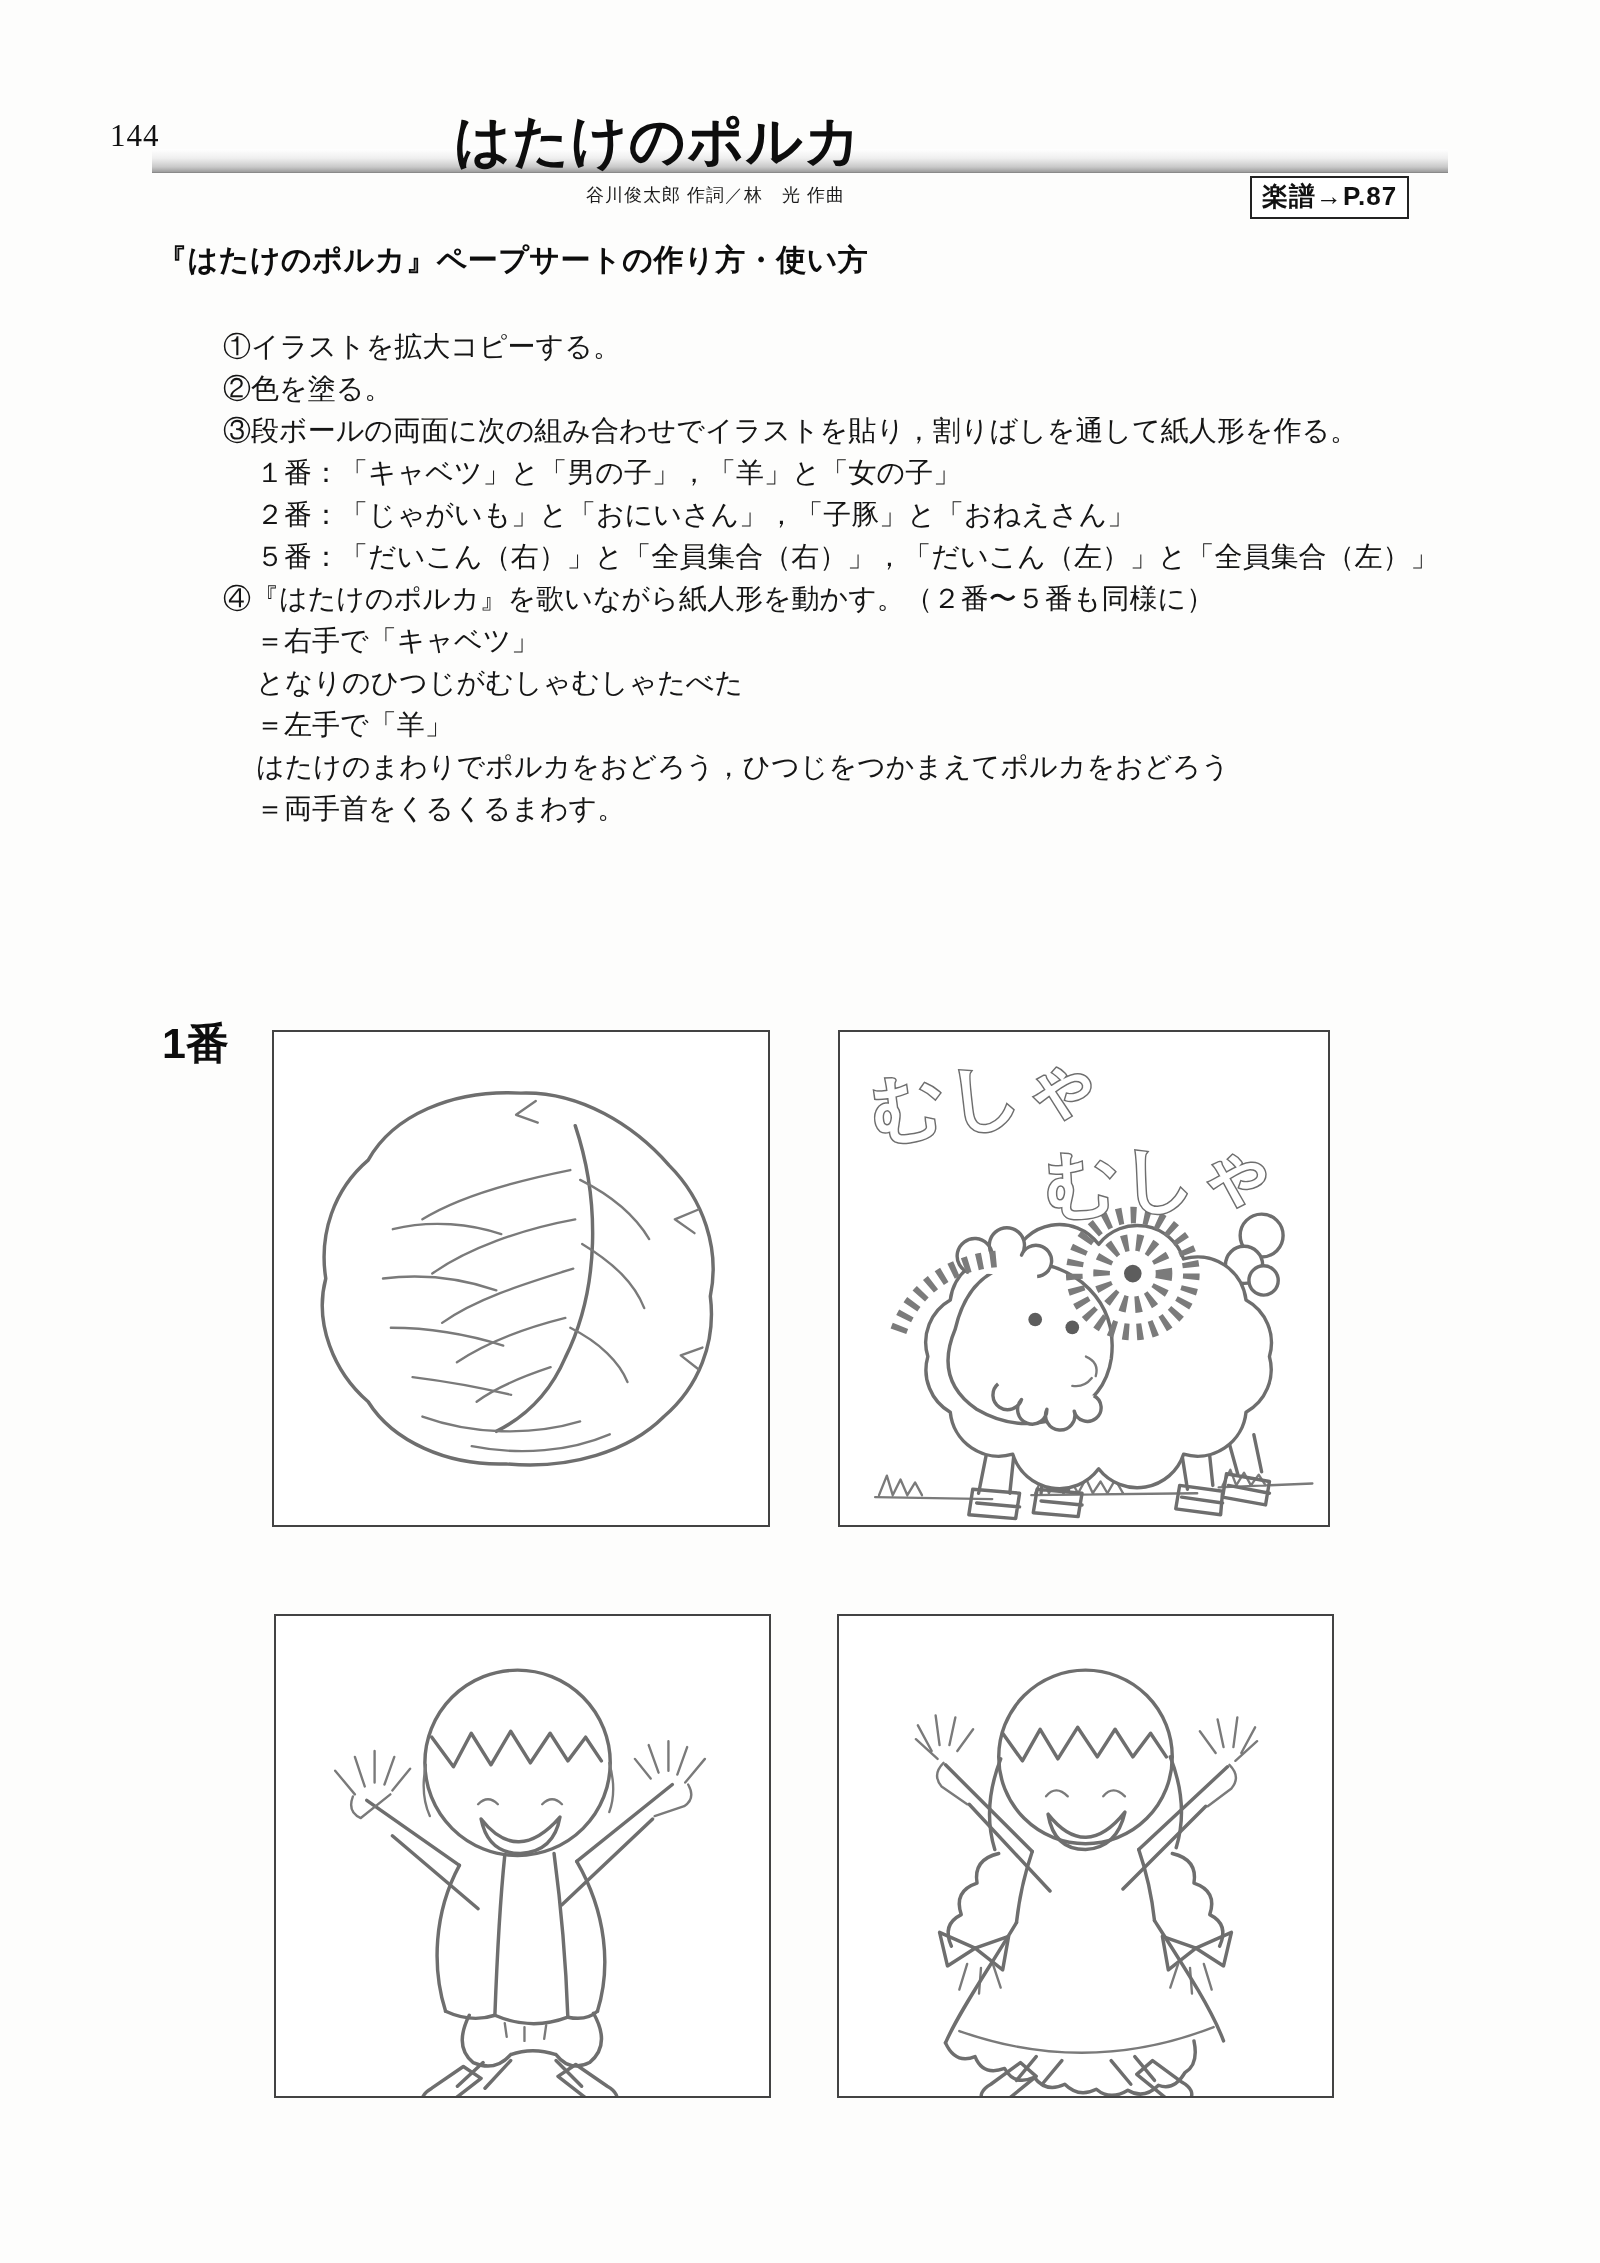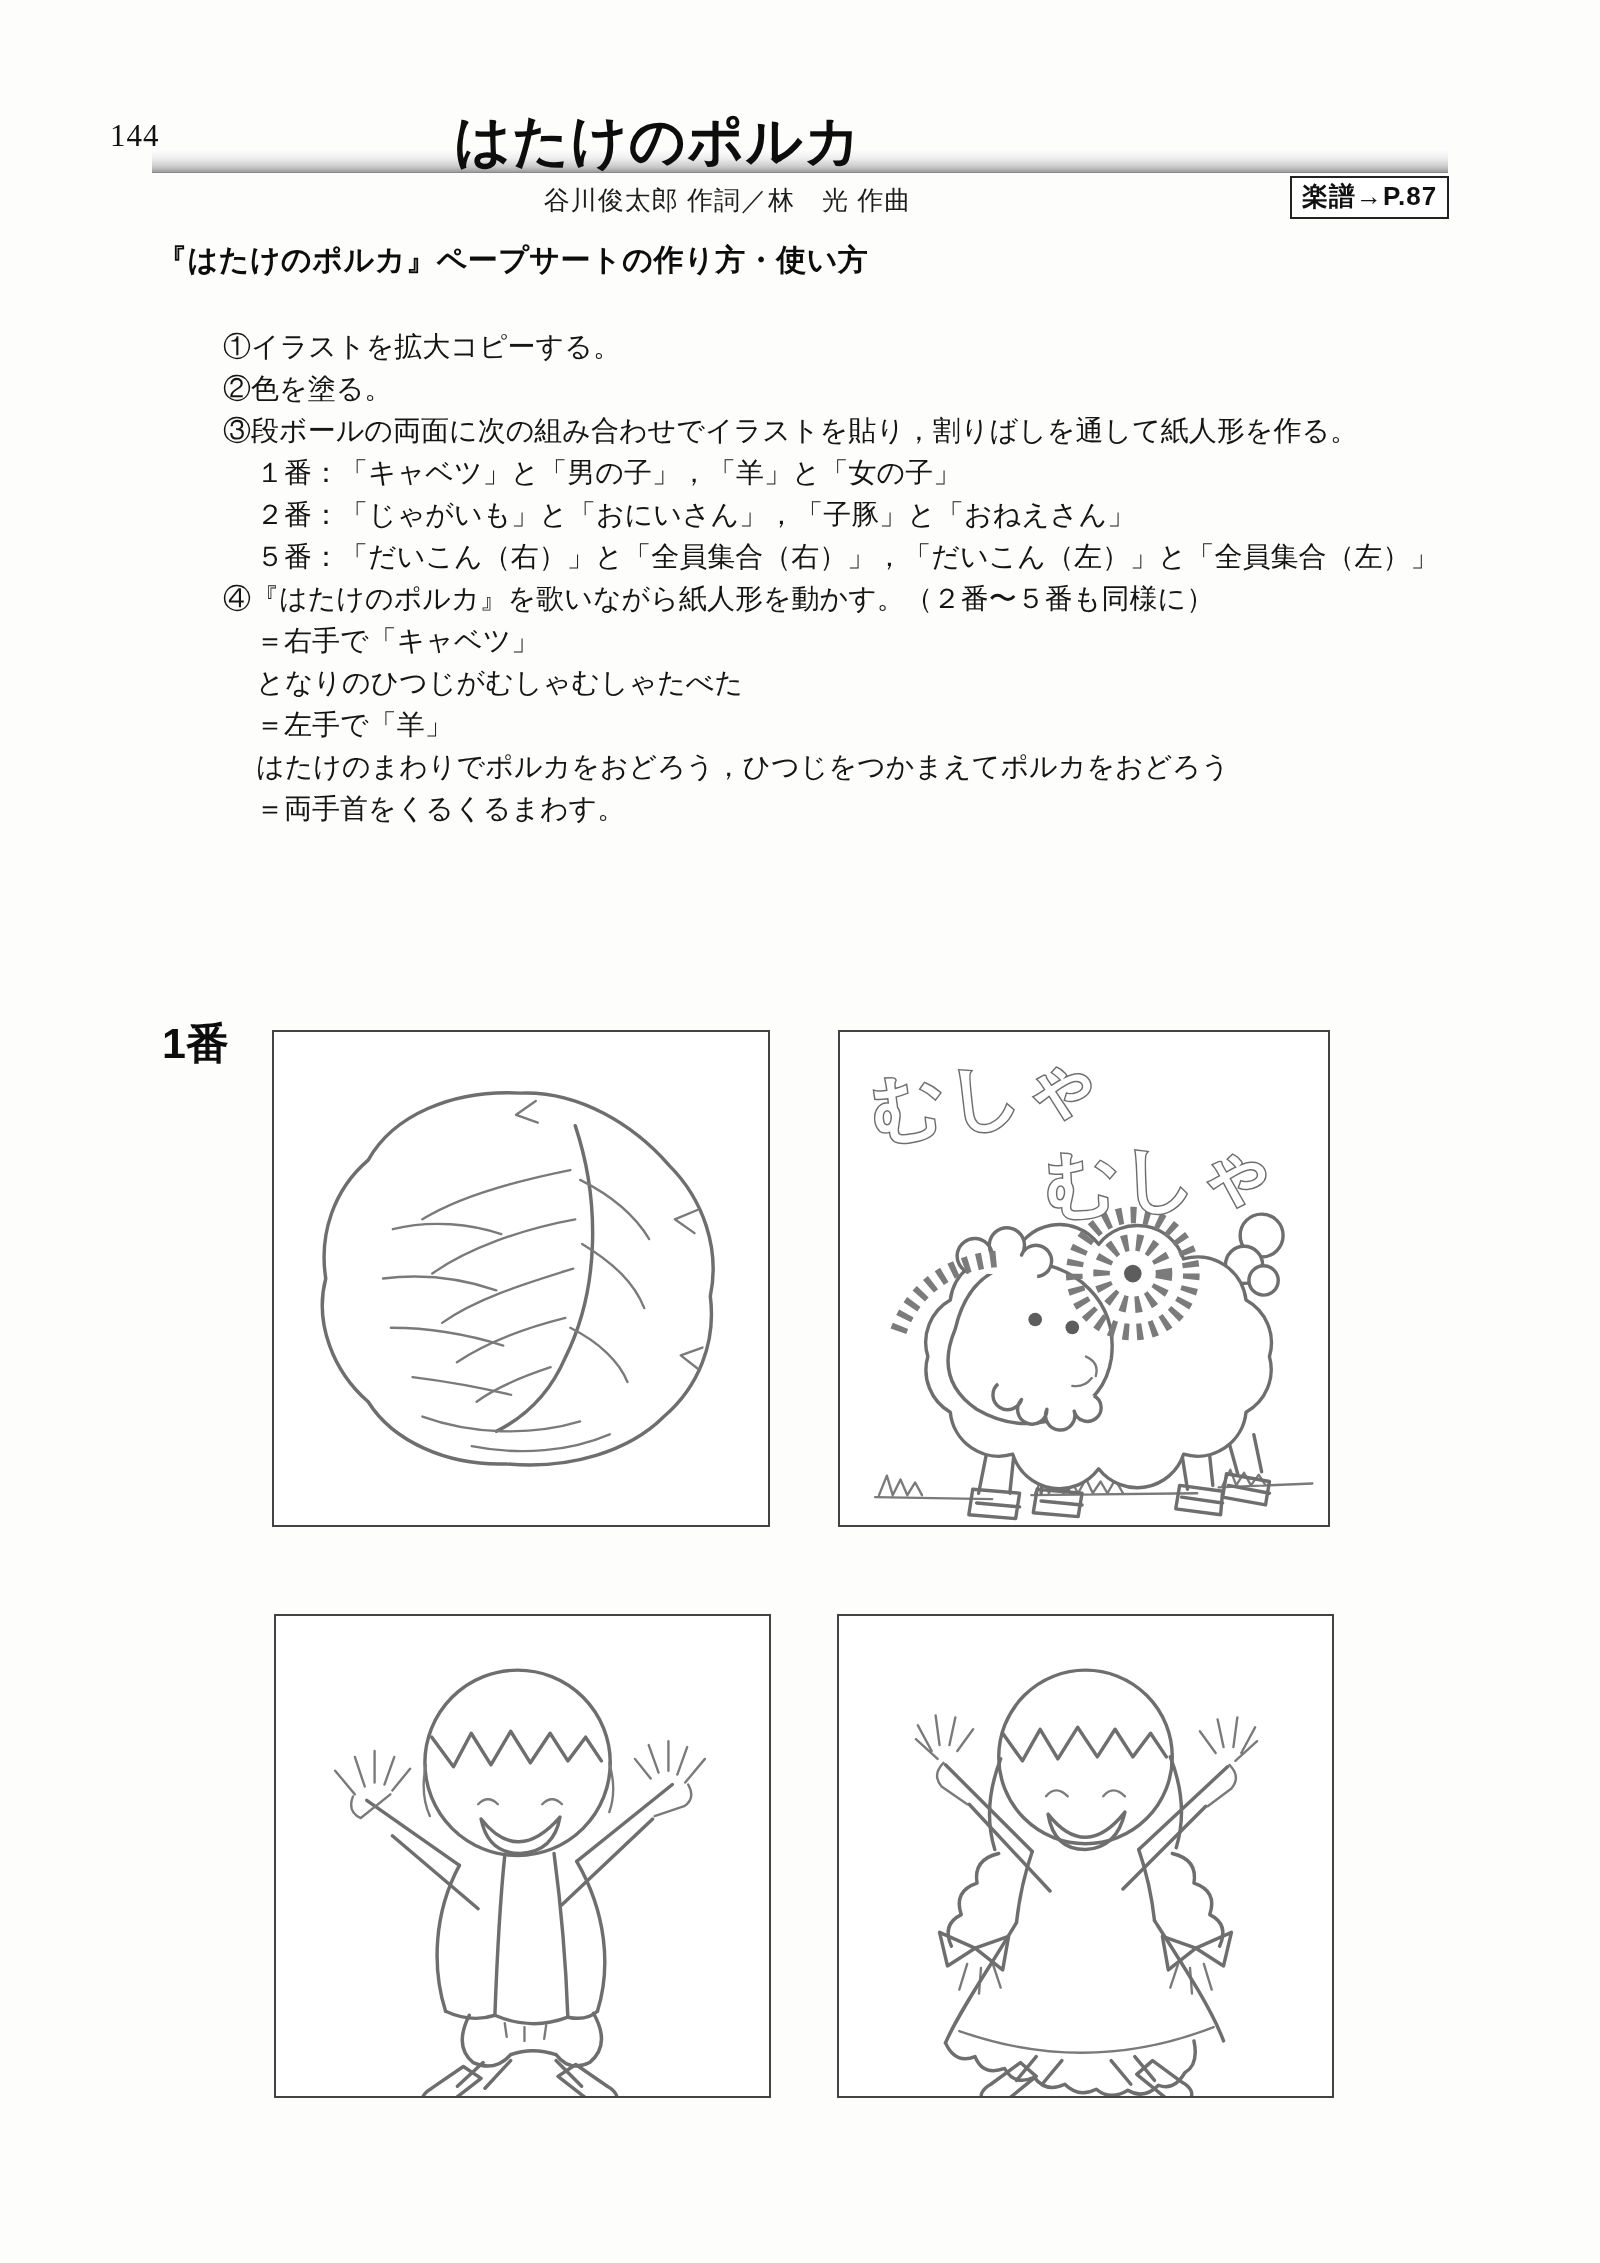--- a/index.html
+++ b/index.html
@@ -16,25 +16,25 @@
   #title-bar{
     left:152px;top:149px;width:1296px;height:23px;
     background:linear-gradient(to bottom,#ffffff 0%,#efefef 40%,#c9c9c9 78%,#9d9d9d 100%);
     border-bottom:1px solid #8a8a8a;
   }
   #page-title{
     left:0;top:112px;width:1316px;text-align:center;
     font-size:56px;font-weight:800;line-height:1.05;letter-spacing:1px;color:#0d0d0d;
   }
   #credits{
-    left:16px;top:183px;width:1423px;text-align:center;
-    font-size:26px;color:#1c1c1c;letter-spacing:1px;
+    left:4px;top:183px;width:1423px;text-align:center;
+    font-size:18px;color:#1c1c1c;letter-spacing:1px;
   }
   #score-ref{
-    left:1290px;top:176px;border:2px solid #222;background:#fff;
+    left:1250px;top:176px;border:2px solid #222;background:#fff;
     font-size:26px;font-weight:600;padding:1px 10px 3px 10px;letter-spacing:1px;
   }
 
   #section-heading{
     left:157px;top:240px;font-size:30px;font-weight:800;letter-spacing:.5px;color:#0d0d0d;
   }
   #instr-lines{left:157px;top:284px;width:1400px;}
   .t-line{height:42px;line-height:42px;font-size:28px;white-space:pre;color:#151515;}
   .ind1{padding-left:24px;}
   .ind2{padding-left:57px;}

